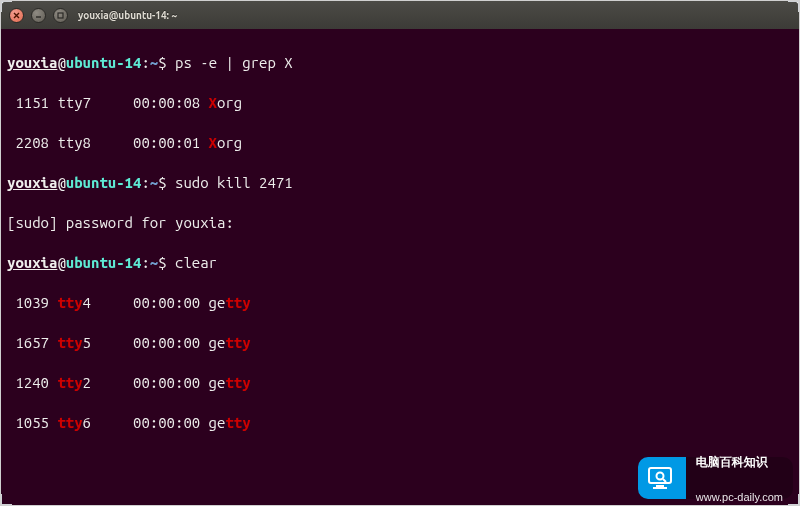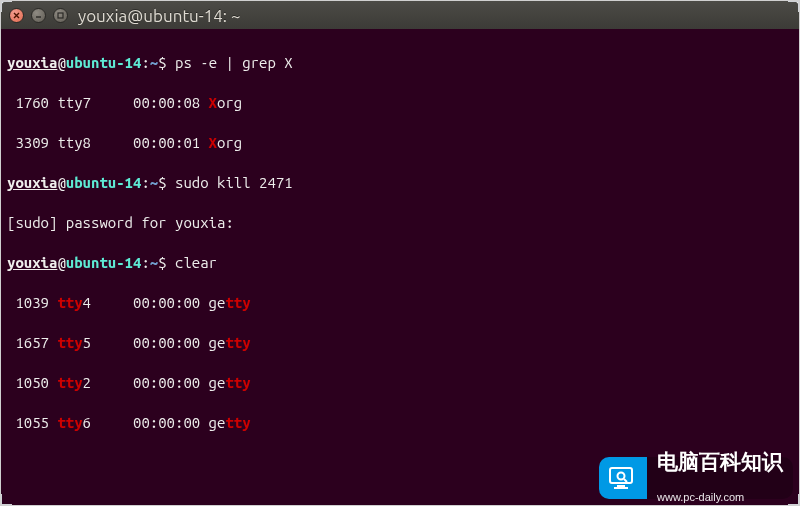--- a/index.html
+++ b/index.html
@@ -36,22 +36,22 @@
     align-items: center;
     justify-content: center;
     font-size: 9px;
     color: #2a2926;
     cursor: pointer;
   }
   .win-btn.close { background: radial-gradient(circle at 35% 30%, #f29c8f, #e26a4e); }
   .title-text {
     color: #dfdbd2;
     font-family: Ubuntu, sans-serif;
-    font-size: 17px;
-    font-weight: normal;
+    font-size: 10px;
+    font-weight: bold;
     text-shadow: 0 -1px 0 rgba(0,0,0,0.4);
   }
   .terminal {
     background: #2c001e;
     color: #eeeeec;
     height: calc(100% - 28px);
     padding: 4px 6px;
     font-size: 15px;
     line-height: 20px;
     white-space: pre;
@@ -88,21 +88,21 @@
     background: rgba(0,0,0,0.22);
     color: #fff;
     display: flex;
     flex-direction: column;
     justify-content: center;
     padding: 3px 10px;
     height: 42px;
     border-top-right-radius: 10px;
     border-bottom-right-radius: 10px;
   }
-  .wm-cn { font-size: 21px; font-weight: bold; line-height: 18px; }
+  .wm-cn { font-size: 12px; font-weight: bold; line-height: 18px; }
   .wm-url { font-size: 11px; opacity: 0.9; line-height: 13px; margin-top: 20px; }
   .frame-corner {
     position:absolute; width:12px; height:12px;
     border:2px solid #cfd2d6;
   }
   .fc-tl{top:-1px;left:-1px;border-right:none;border-bottom:none}
   .fc-tr{top:-1px;right:-1px;border-left:none;border-bottom:none}
   .fc-bl{bottom:-1px;left:-1px;border-right:none;border-top:none}
   .fc-br{bottom:-1px;right:-1px;border-left:none;border-top:none}
 </style>
@@ -125,28 +125,28 @@
       <svg width="7" height="7" viewBox="0 0 7 7">
           <rect x="1" y="1" width="5" height="5" fill="none" stroke="#2a2926" stroke-width="1.2"></rect>
         </svg>
     </div>
   </div>
   <div class="title-text">youxia@ubuntu-14: ~</div>
 </div>
 
 <div class="terminal">
 <span class="line"><span class="prompt-user">youxia</span><span class="prompt-sep">@</span><span class="prompt-host">ubuntu-14</span><span class="prompt-sep">:</span><span class="prompt-path">~</span><span class="prompt-sep">$</span> <span>ps -e | grep X</span></span>
-<span class="line"><span> 1760 tty7     00:00:08 </span><span class="hl">X</span><span>org</span></span>
-<span class="line"><span> 3309 tty8     00:00:01 </span><span class="hl">X</span><span>org</span></span>
+<span class="line"><span> 1151 tty7     00:00:08 </span><span class="hl">X</span><span>org</span></span>
+<span class="line"><span> 2208 tty8     00:00:01 </span><span class="hl">X</span><span>org</span></span>
 <span class="line"><span class="prompt-user">youxia</span><span class="prompt-sep">@</span><span class="prompt-host">ubuntu-14</span><span class="prompt-sep">:</span><span class="prompt-path">~</span><span class="prompt-sep">$</span> <span>sudo kill 2471</span></span>
 <span class="line">[sudo] password for youxia:</span>
 <span class="line"><span class="prompt-user">youxia</span><span class="prompt-sep">@</span><span class="prompt-host">ubuntu-14</span><span class="prompt-sep">:</span><span class="prompt-path">~</span><span class="prompt-sep">$</span> <span>clear</span></span>
 <span class="line"><span> 1039 </span><span class="hl">tty</span><span>4     00:00:00 ge</span><span class="hl">tty</span></span>
 <span class="line"><span> 1657 </span><span class="hl">tty</span><span>5     00:00:00 ge</span><span class="hl">tty</span></span>
-<span class="line"><span> 1050 </span><span class="hl">tty</span><span>2     00:00:00 ge</span><span class="hl">tty</span></span>
+<span class="line"><span> 1240 </span><span class="hl">tty</span><span>2     00:00:00 ge</span><span class="hl">tty</span></span>
 <span class="line"><span> 1055 </span><span class="hl">tty</span><span>6     00:00:00 ge</span><span class="hl">tty</span></span>
 
 
 
 
 
 
 
 
 

